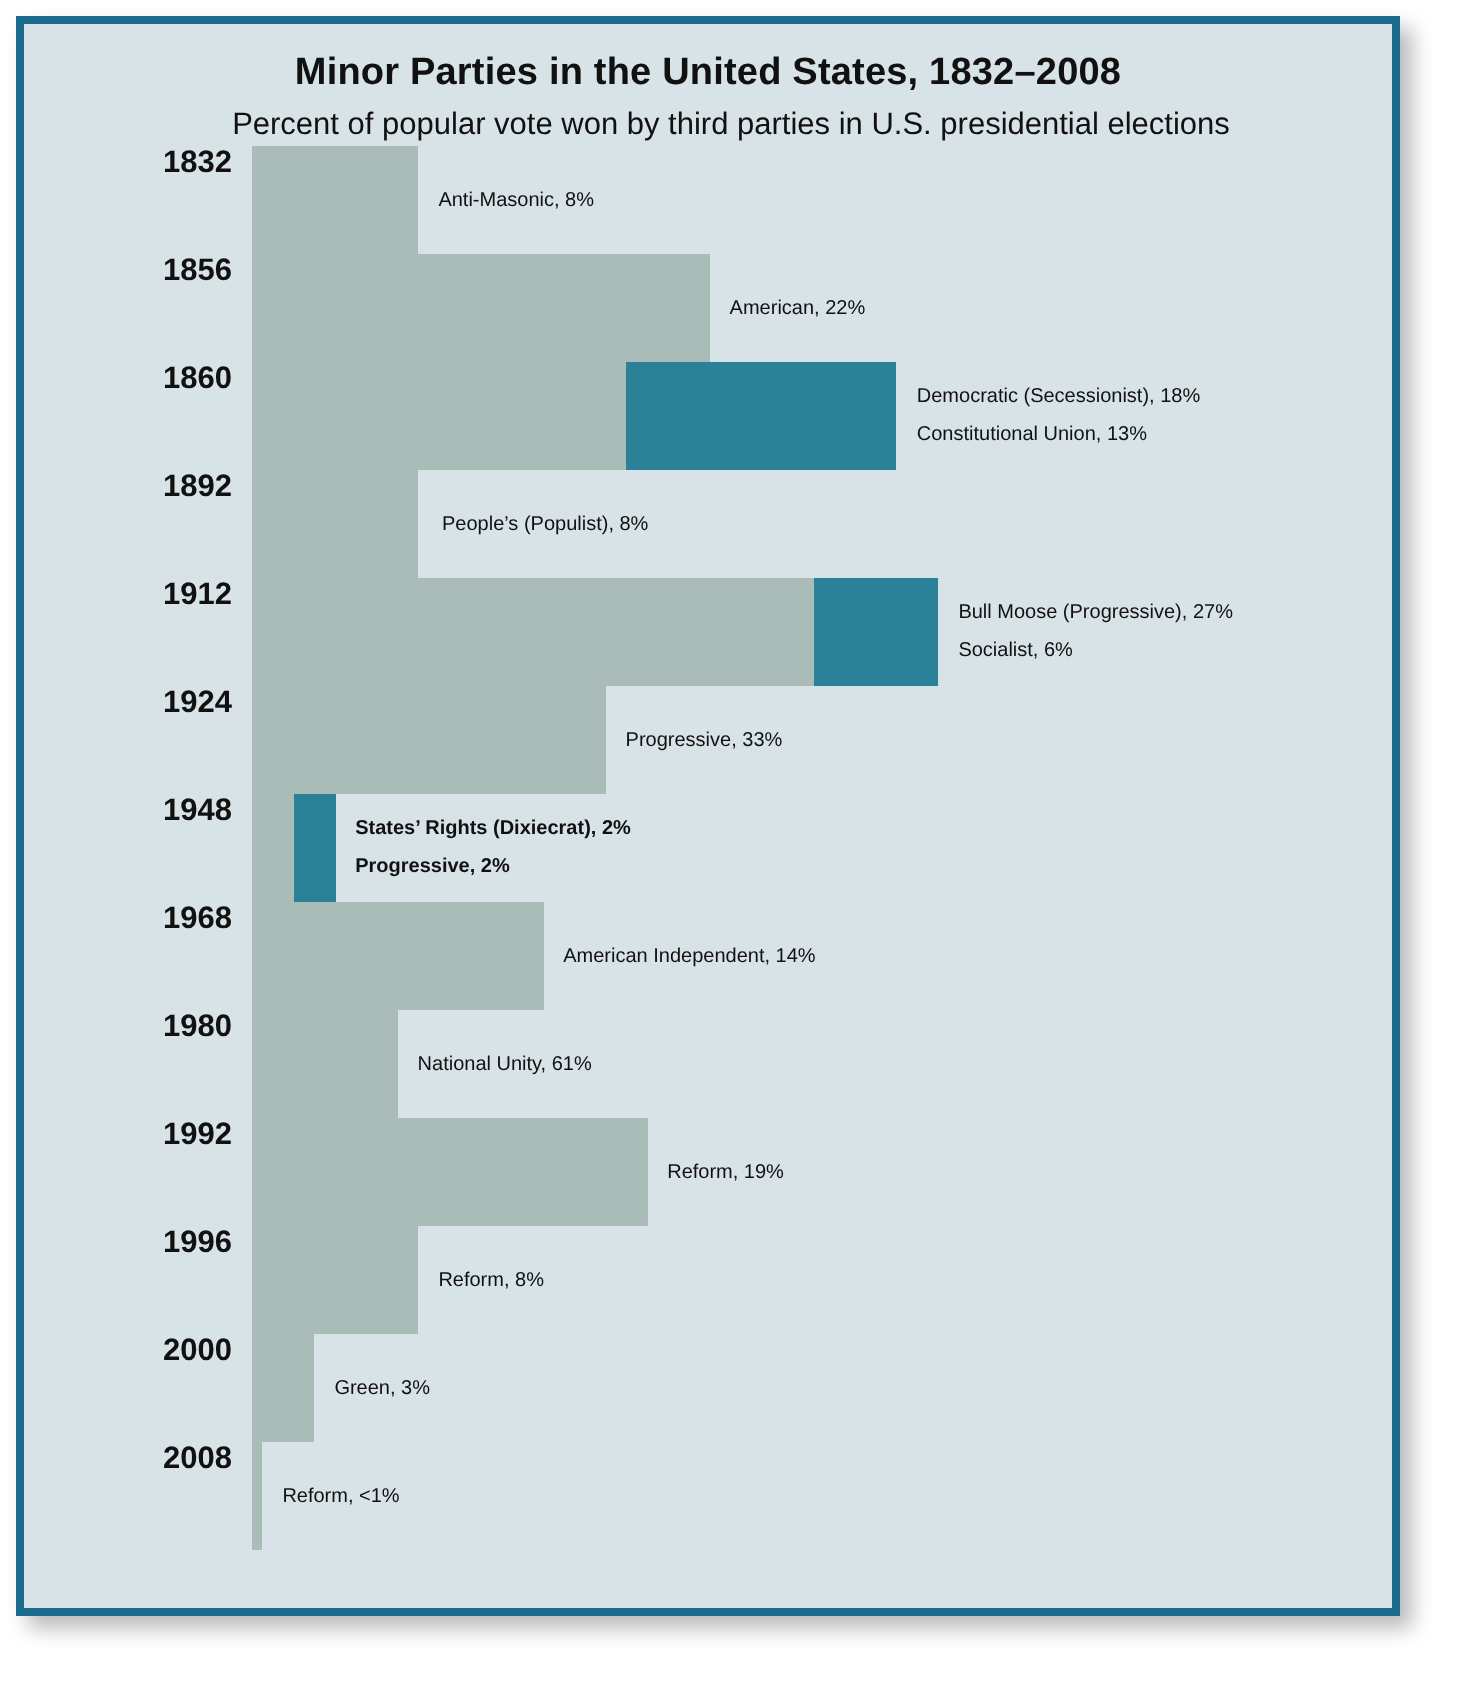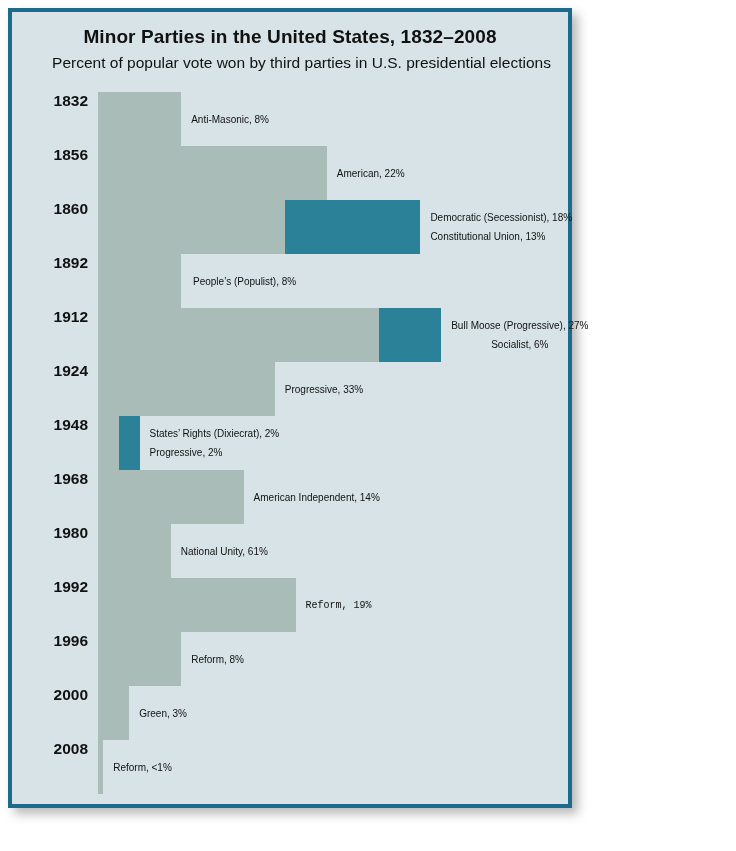--- a/index.html
+++ b/index.html
@@ -11,21 +11,21 @@
     width: 736px;
     height: 851px;
     font-family: "Liberation Sans", sans-serif;
     overflow: hidden;
   }
 
   #figure {
     position: absolute;
     left: 8px;
     top: 8px;
-    width: 564px;
+    width: 692px;
     height: 800px;
     background: #d7e3e7;
     border: 4px solid #1b6b8c;
     box-sizing: border-box;
     box-shadow: 6px 6px 10px rgba(0,0,0,0.28);
   }
 
   .titles {
     text-align: center;
     padding-top: 14px;
@@ -38,21 +38,22 @@
   }
   .chart-subtitle {
     font-size: 15.5px;
     color: #111111;
     margin-top: 6px;
     padding-left: 23px;
   }
 
   .rows {
     position: relative;
-    margin-top: 20px;
+    margin-top: 1px;
+    padding-left: 28px;
   }
 
   .row {
     position: relative;
     height: 54px;
   }
 
   .year-label {
     position: absolute;
     left: 0;
@@ -144,41 +145,41 @@
         <div class="bar-labels" style="left: 171px;">
           <div class="bar-label">People’s (Populist), 8%</div>
         </div>
       </div>
       <div class="row">
         <div class="year-label">1912</div>
         <div class="bars">
           <div class="bar primary" style="width: 280.8px;"></div>
           <div class="bar accent" style="width: 62.4px;"></div>
         </div>
-        <div class="bar-labels" style="left: 429.2px; text-align: center;">
+        <div class="bar-labels" style="left: 429.2px;">
           <div class="bar-label">Bull Moose (Progressive), 27%</div>
           <div class="bar-label">Socialist, 6%</div>
         </div>
       </div>
       <div class="row">
         <div class="year-label">1924</div>
         <div class="bars">
           <div class="bar primary" style="width: 176.8px;"></div>
         </div>
         <div class="bar-labels" style="left: 262.8px;">
           <div class="bar-label">Progressive, 33%</div>
         </div>
       </div>
       <div class="row">
         <div class="year-label">1948</div>
         <div class="bars">
           <div class="bar primary" style="width: 20.8px;"></div>
           <div class="bar accent" style="width: 20.8px;"></div>
         </div>
-        <div class="bar-labels" style="left: 127.6px;">
+        <div class="bar-labels" style="left: 127.6px; font-weight: bold;">
           <div class="bar-label">States’ Rights (Dixiecrat), 2%</div>
           <div class="bar-label">Progressive, 2%</div>
         </div>
       </div>
       <div class="row">
         <div class="year-label">1968</div>
         <div class="bars">
           <div class="bar primary" style="width: 145.6px;"></div>
         </div>
         <div class="bar-labels" style="left: 231.6px;">
@@ -192,21 +193,21 @@
         </div>
         <div class="bar-labels" style="left: 158.8px;">
           <div class="bar-label">National Unity, 61%</div>
         </div>
       </div>
       <div class="row">
         <div class="year-label">1992</div>
         <div class="bars">
           <div class="bar primary" style="width: 197.6px;"></div>
         </div>
-        <div class="bar-labels" style="left: 283.6px; font-family: Liberation Mono, monospace;">
+        <div class="bar-labels" style="left: 283.6px;">
           <div class="bar-label">Reform, 19%</div>
         </div>
       </div>
       <div class="row">
         <div class="year-label">1996</div>
         <div class="bars">
           <div class="bar primary" style="width: 83.2px;"></div>
         </div>
         <div class="bar-labels" style="left: 169.2px;">
           <div class="bar-label">Reform, 8%</div>

